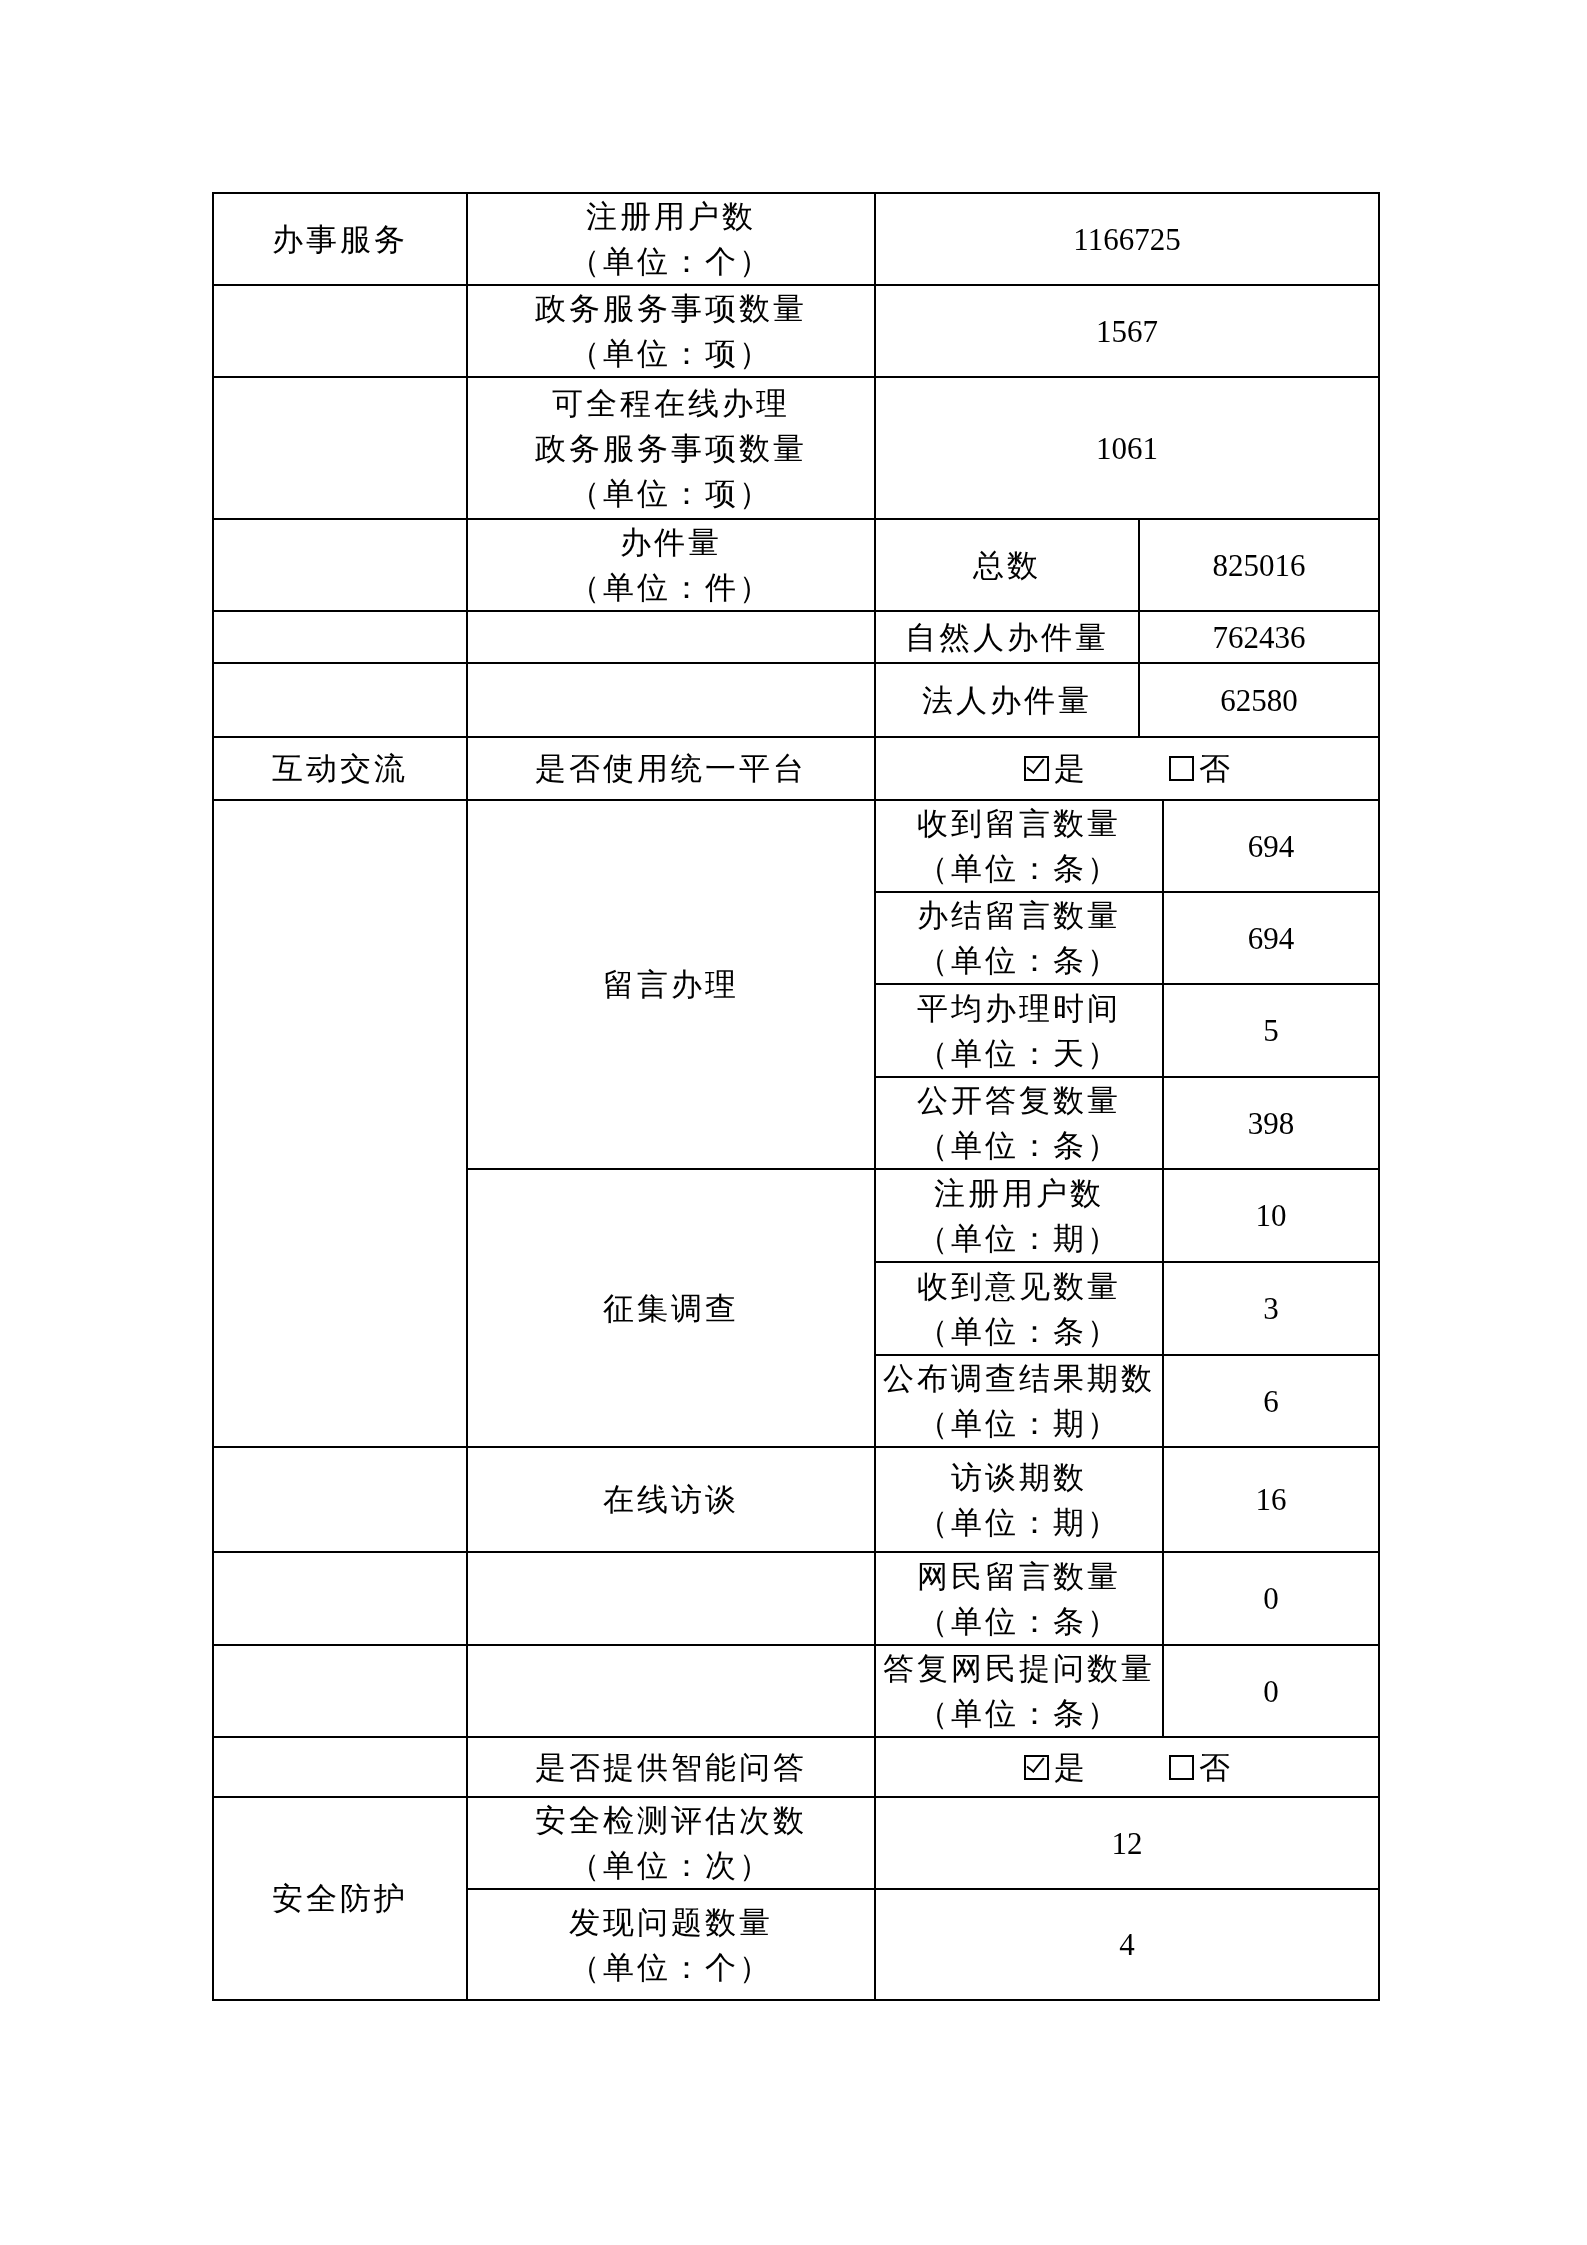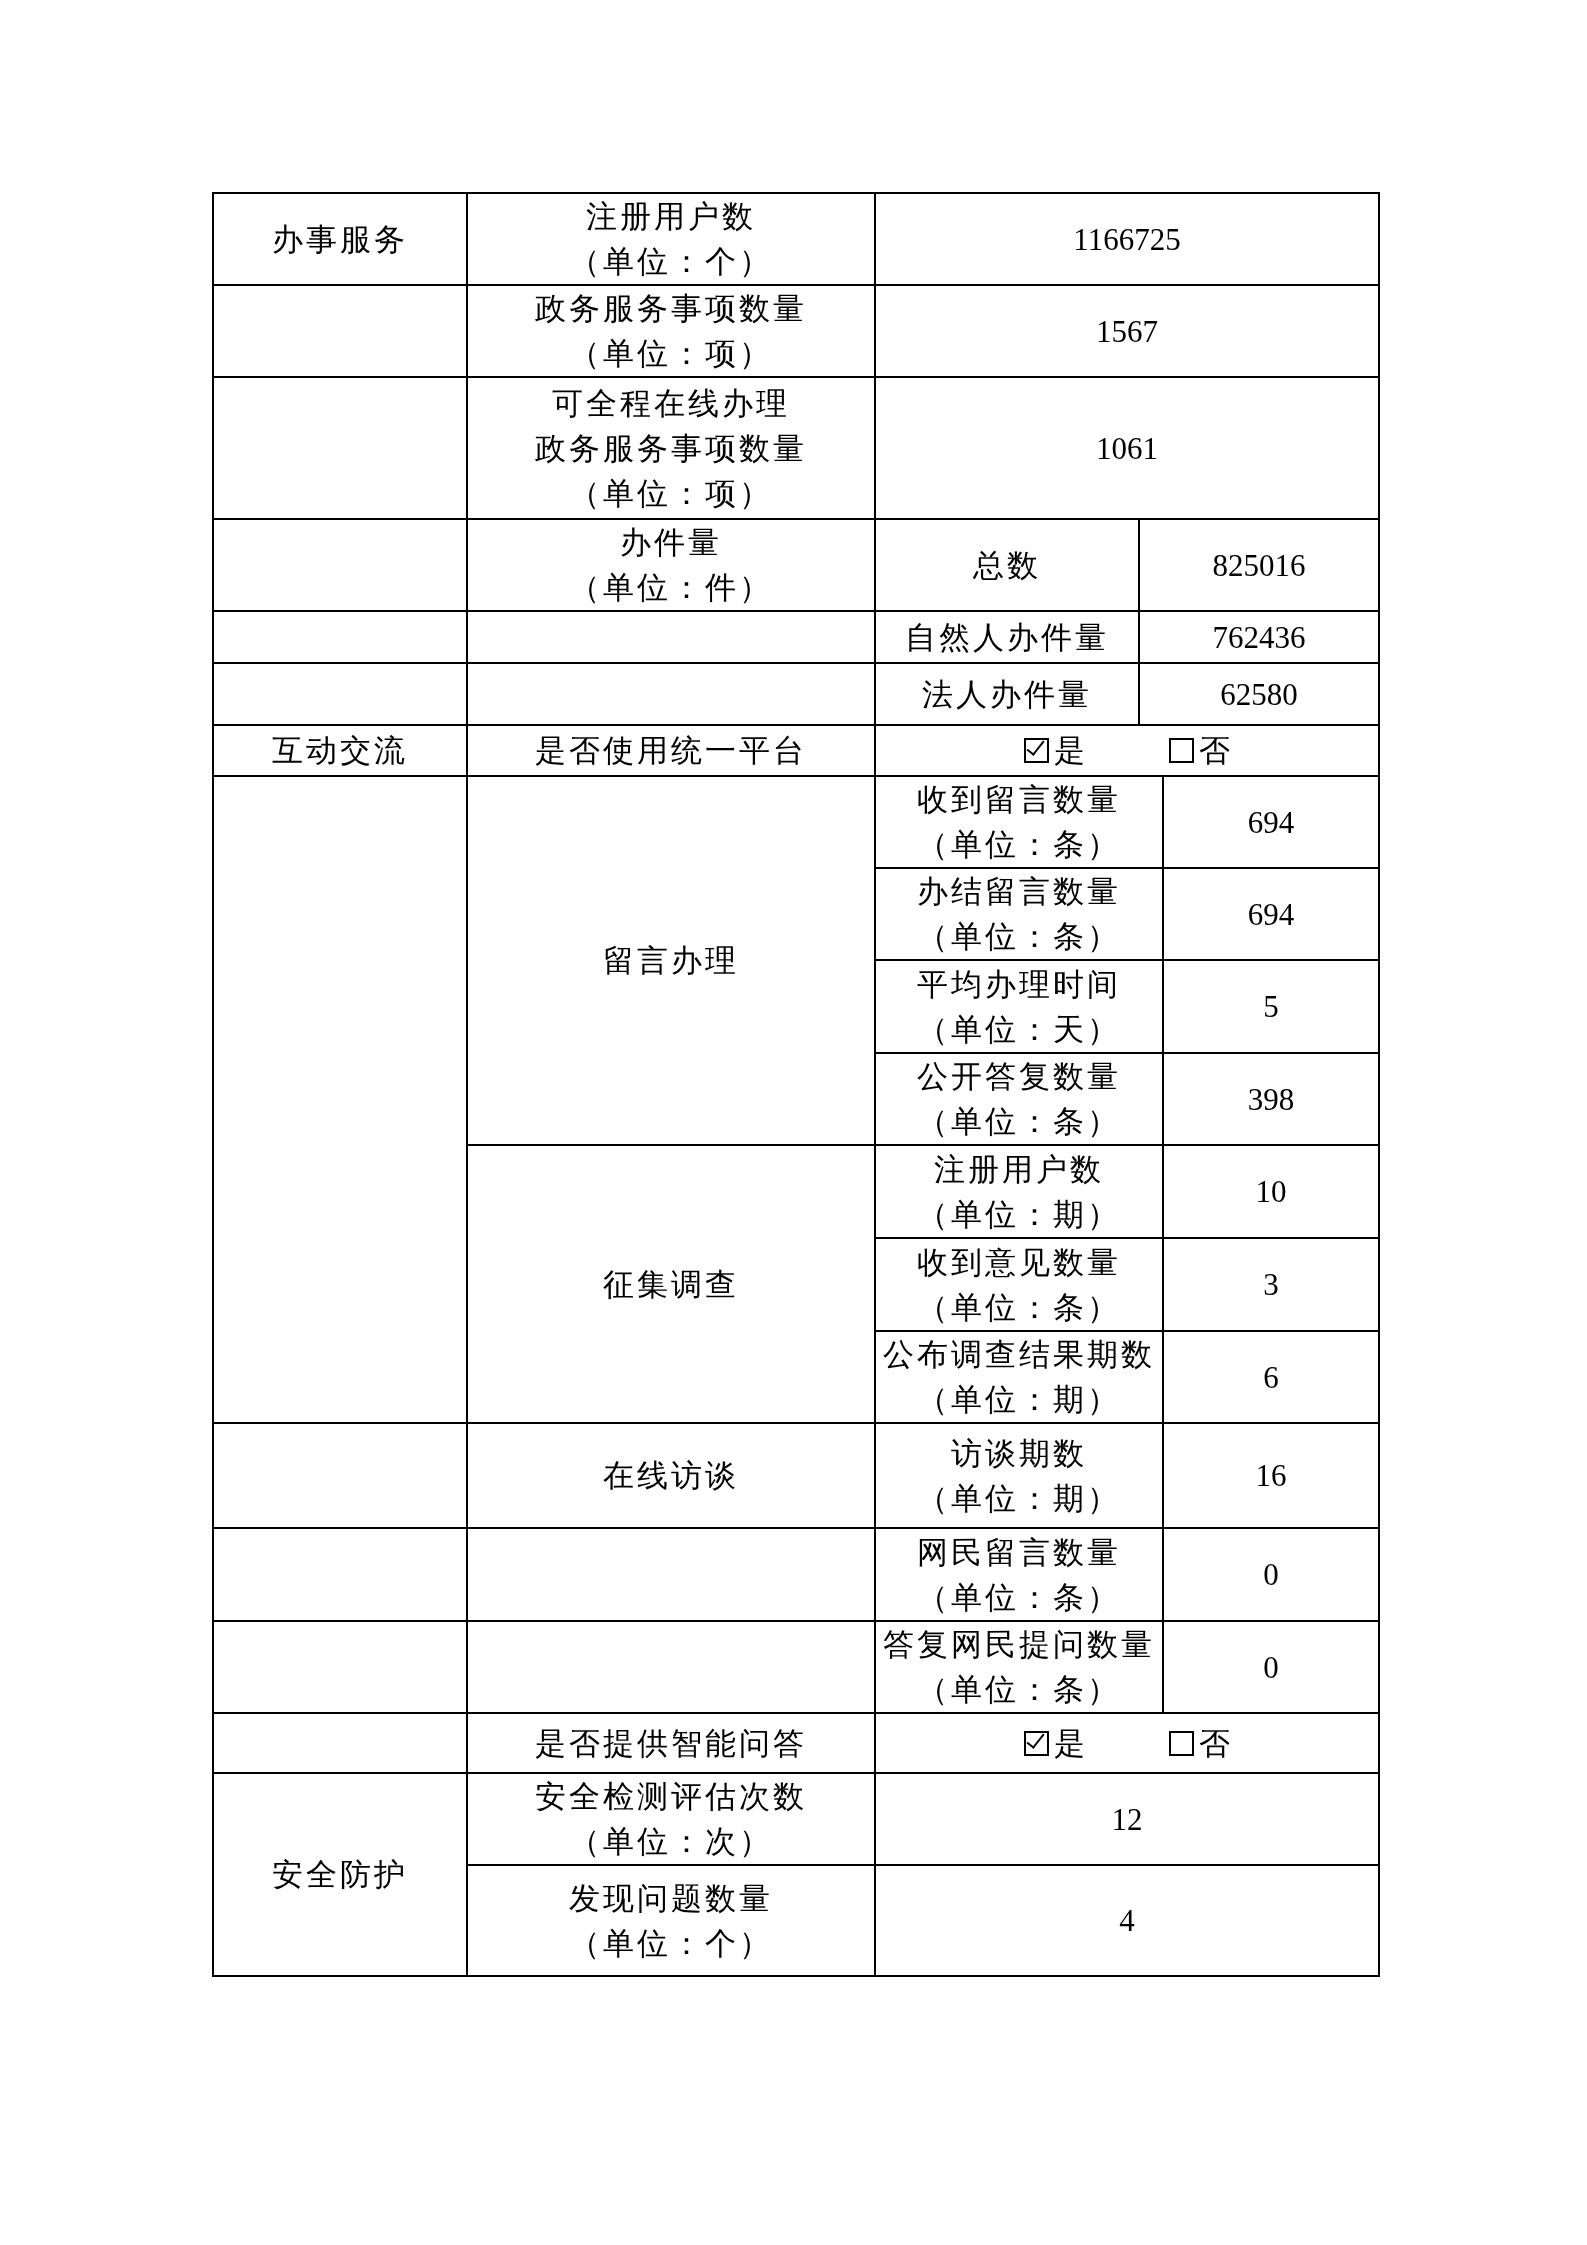--- a/index.html
+++ b/index.html
@@ -100,28 +100,28 @@
     <td class="num" colspan="2">825016</td>
   </tr>
 
   <tr style="height:52px">
     <td></td>
     <td></td>
     <td class="cjk">自然人办件量</td>
     <td class="num" colspan="2">762436</td>
   </tr>
 
-  <tr style="height:62px">
+  <tr style="height:74px">
     <td></td>
     <td></td>
     <td class="cjk">法人办件量</td>
     <td class="num" colspan="2">62580</td>
   </tr>
 
-  <tr style="height:51px">
+  <tr style="height:63px">
     <td class="cjk">互动交流</td>
     <td class="cjk">是否使用统一平台</td>
     <td colspan="3">
       <span class="cbwrap"><span class="cb checked"></span><span>是</span></span><span class="cbwrap"><span class="cb"></span><span>否</span></span>
     </td>
   </tr>
 
   <tr style="height:92px">
     <td rowspan="7"></td>
     <td class="cjk" rowspan="4">留言办理</td>

